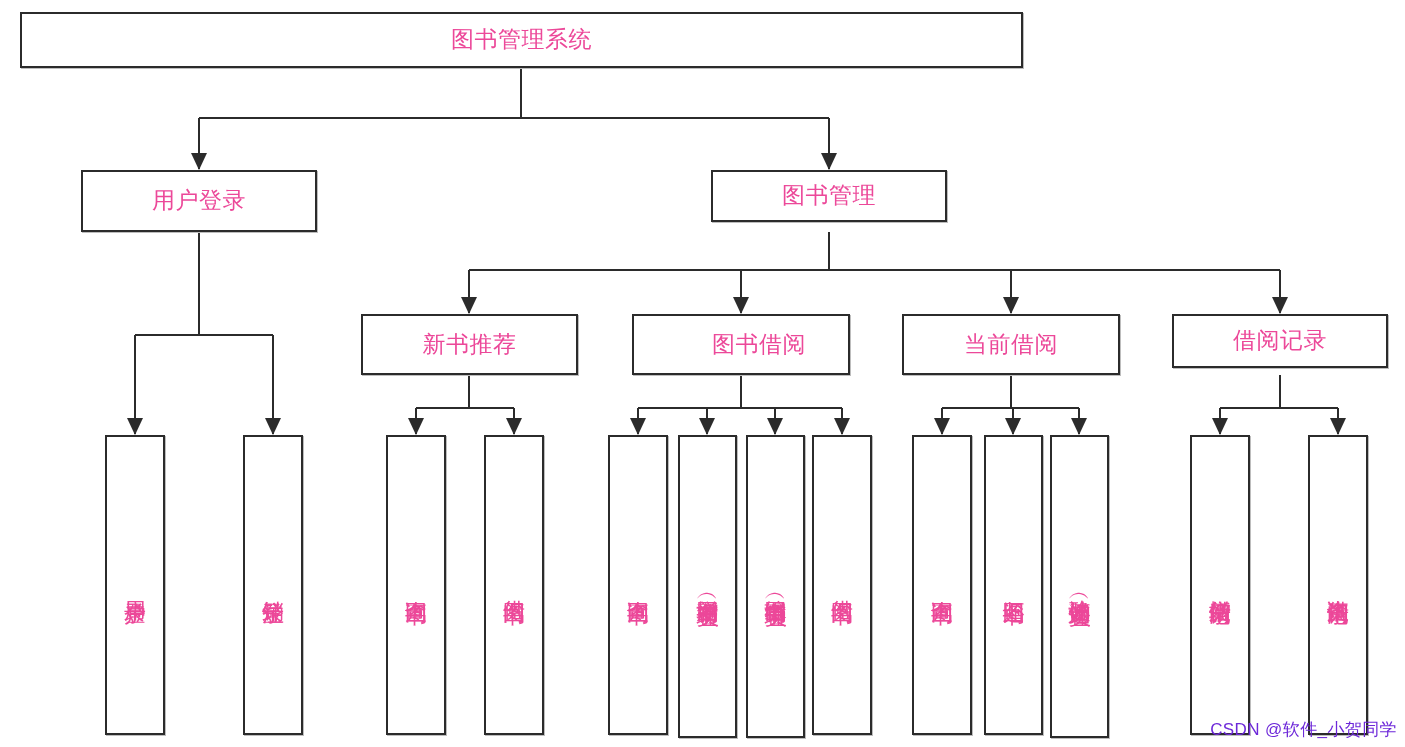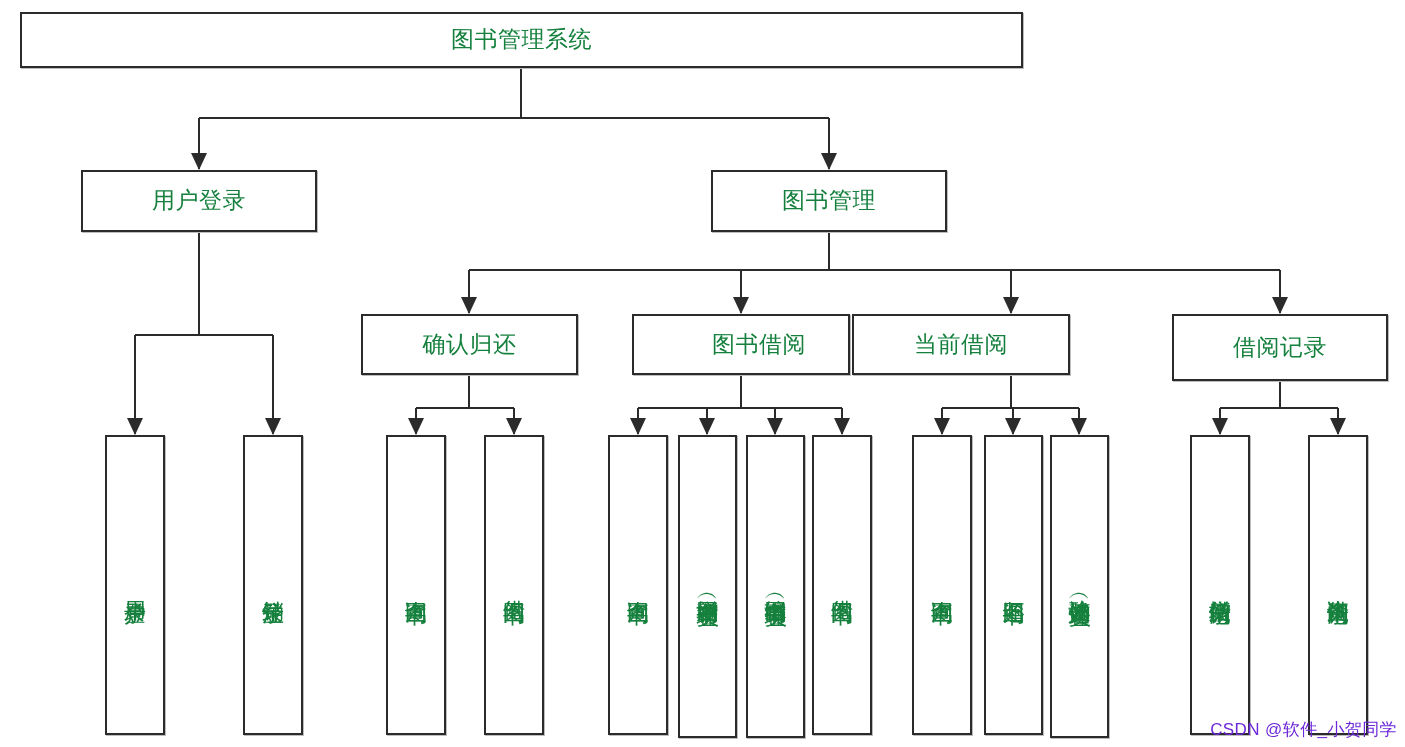--- a/index.html
+++ b/index.html
@@ -5,21 +5,21 @@
   html,body{margin:0;padding:0;background:#ffffff;}
   body{width:1405px;height:747px;overflow:hidden;
        font-family:"Liberation Sans","DejaVu Sans",sans-serif;}
   #diagram-root{position:relative;width:1405px;height:747px;background:#fff;}
   svg#tree-svg{position:absolute;left:0;top:0;width:1405px;height:747px;display:block;}
   .node-box{position:absolute;box-sizing:border-box;background:#ffffff;
             border:2px solid #2b2b2b;display:flex;align-items:center;
             justify-content:center;overflow:hidden;}
   .node-box.h-node{box-shadow:1px 1px 0 #bdbdbd;}
   .node-box.v-node{box-shadow:1px 1px 0 #bdbdbd;}
-  .node-label{color:#15803d;line-height:1.12;text-align:center;
+  .node-label{color:#ec4899;line-height:1.12;text-align:center;
               white-space:pre;letter-spacing:0.5px;}
   .h-node .node-label{font-size:23px;}
   .v-node .node-label{font-size:22px;writing-mode:vertical-rl;
                       text-orientation:upright;line-height:1.08;
                       letter-spacing:1px;max-height:100%;}
   #watermark{position:absolute;right:8px;bottom:6px;font-size:17px;
              color:#6d28d9;letter-spacing:0.4px;white-space:nowrap;
              pointer-events:none;}
 </style>
 </head>
@@ -82,33 +82,33 @@
       <polygon points="1330,418 1346,418 1338,435" fill="#2b2b2b"></polygon>
     </svg>
 
   <div id="node-layer">
       <div class="node-box h-node" style="left: 20px; top: 12px; width: 1003px; height: 56px;">
         <span class="node-label">图书管理系统</span>
       </div>
       <div class="node-box h-node" style="left: 81px; top: 170px; width: 236px; height: 62px;">
         <span class="node-label">用户登录</span>
       </div>
-      <div class="node-box h-node" style="left: 711px; top: 170px; width: 236px; height: 62px;">
+      <div class="node-box h-node" style="left: 711px; top: 170px; width: 236px; height: 52px;">
         <span class="node-label">图书管理</span>
       </div>
       <div class="node-box h-node" style="left: 361px; top: 314px; width: 217px; height: 61px;">
-        <span class="node-label">确认归还</span>
+        <span class="node-label">新书推荐</span>
       </div>
       <div class="node-box h-node" style="left: 632px; top: 314px; width: 218px; height: 61px; padding-left: 36px;">
         <span class="node-label">图书借阅</span>
       </div>
-      <div class="node-box h-node" style="left: 852px; top: 314px; width: 218px; height: 61px;">
+      <div class="node-box h-node" style="left: 902px; top: 314px; width: 218px; height: 61px;">
         <span class="node-label">当前借阅</span>
       </div>
-      <div class="node-box h-node" style="left: 1172px; top: 314px; width: 216px; height: 67px;">
+      <div class="node-box h-node" style="left: 1172px; top: 314px; width: 216px; height: 54px;">
         <span class="node-label">借阅记录</span>
       </div>
       <div class="node-box v-node" style="left: 105px; top: 435px; width: 60px; height: 300px;">
         <span class="node-label">用户登录</span>
       </div>
       <div class="node-box v-node" style="left: 243px; top: 435px; width: 60px; height: 300px;">
         <span class="node-label">注销登录</span>
       </div>
       <div class="node-box v-node" style="left: 386px; top: 435px; width: 60px; height: 300px;">
         <span class="node-label">查询图书</span>

